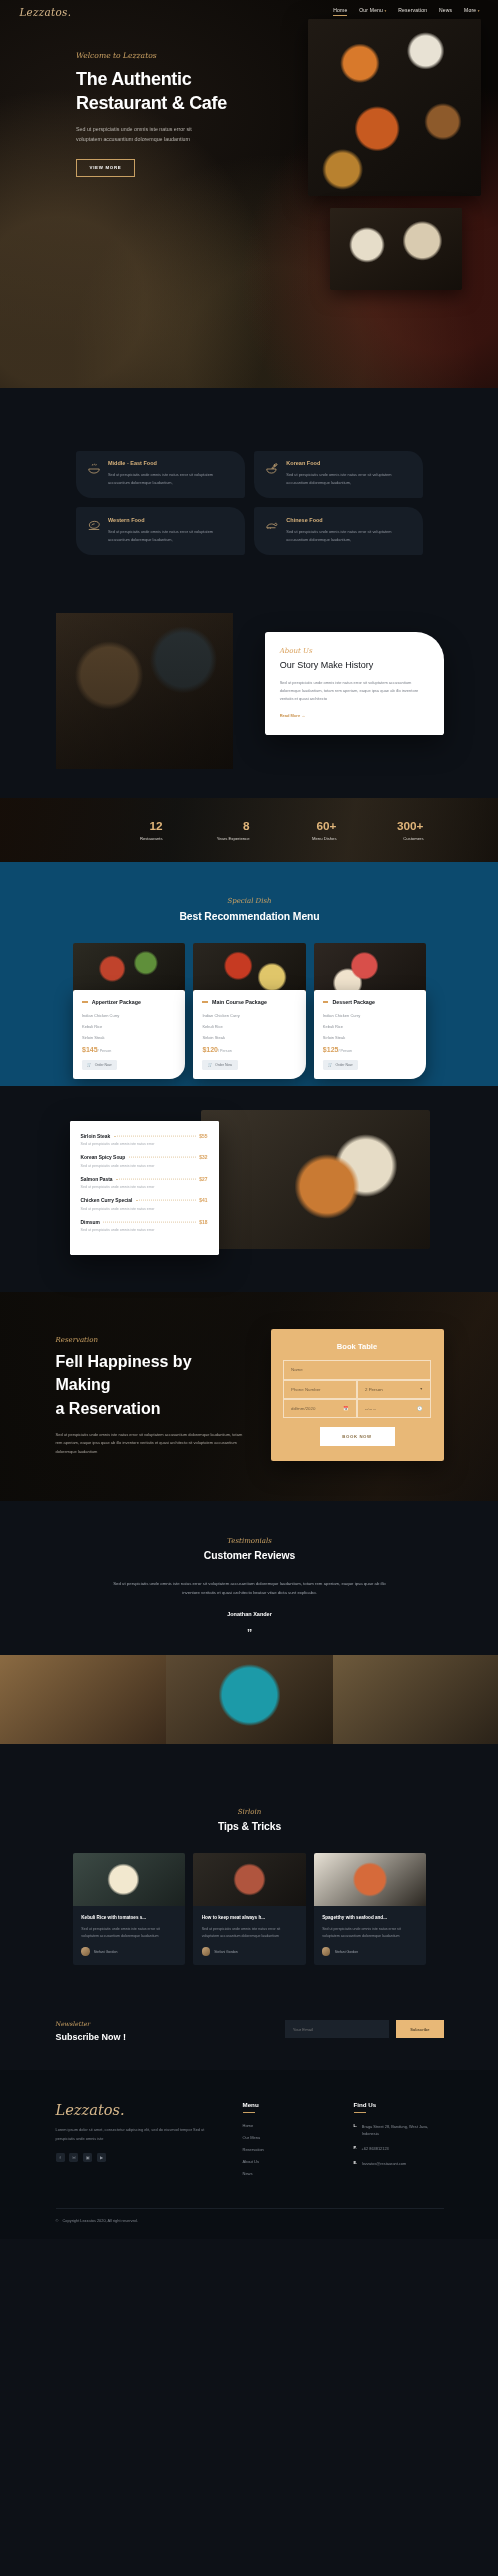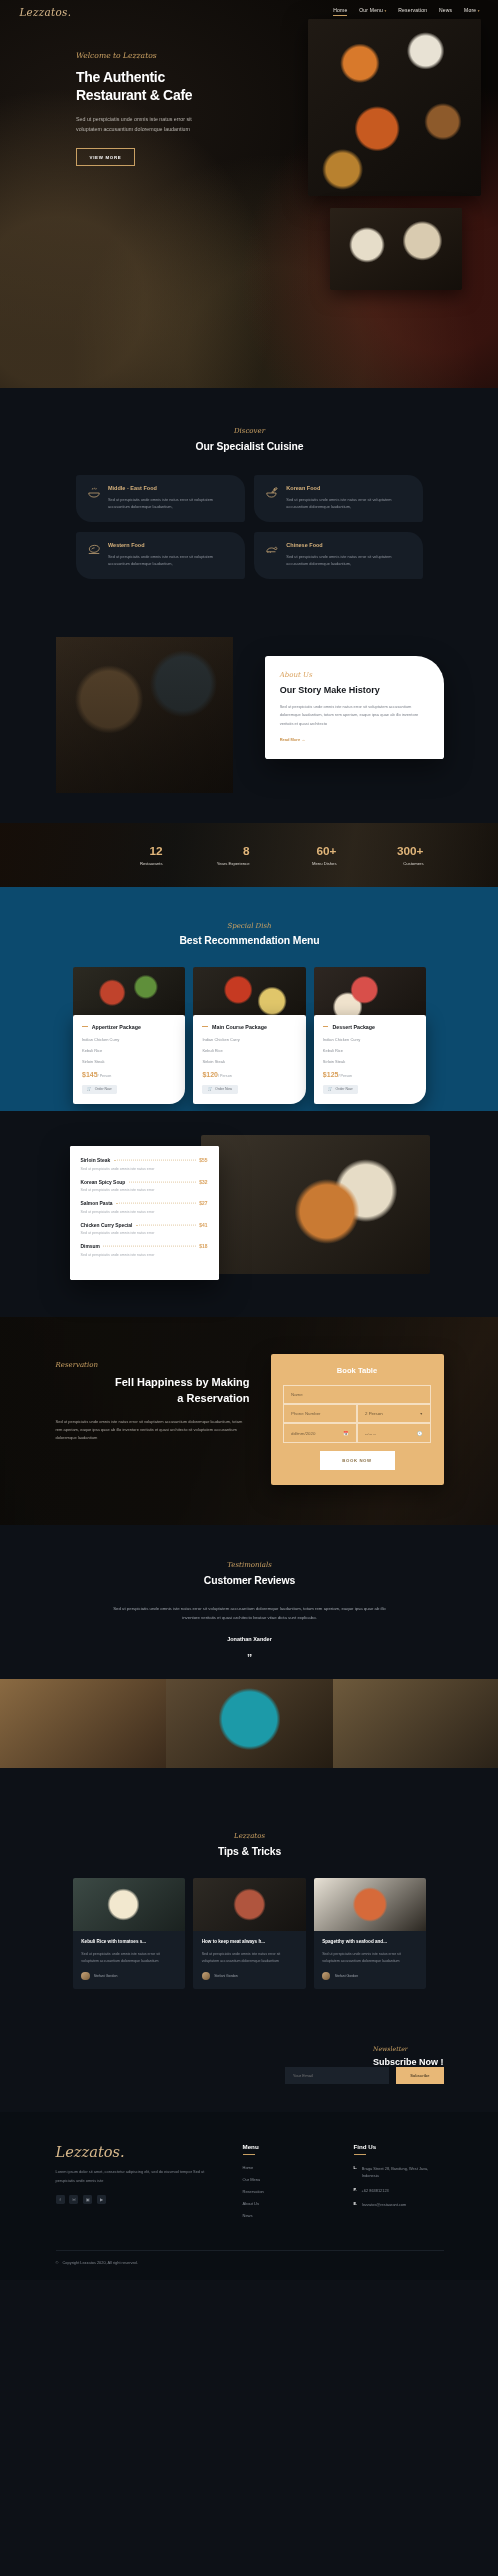--- a/index.html
+++ b/index.html
@@ -63,21 +63,21 @@
     z-index: 4; border-radius: 1.4px;
     background:
       radial-gradient(circle at 28% 45%, #e6ddc9 0 14%, transparent 17%),
       radial-gradient(circle at 70% 40%, #d9cbb0 0 16%, transparent 19%),
       linear-gradient(150deg, #2a2118, #140f0a);
     box-shadow: 0 5.5px 18px rgba(0,0,0,.55);
   }
   .hero-body { position: relative; z-index: 5; padding-left: 76px; padding-top: 33px; }
   .hero-eyebrow { color: #c9a063; font-size: 7.6px; margin-bottom: 8.3px; }
   .hero-title {
-    font-size: 14px; font-weight: 700; line-height: 1.33; letter-spacing: -0.3px;
+    font-size: 18px; font-weight: 700; line-height: 1.33; letter-spacing: -0.3px;
     margin-bottom: 9.7px;
   }
   .hero-sub { font-size: 5.3px; color: #b8b4ae; line-height: 1.85; max-width: 139px; }
   .btn-outline {
     margin-top: 14px; display: inline-block;
     border: 0.7px solid #c9a063; color: #fff; background: transparent;
     font-size: 4.4px; font-weight: 700; letter-spacing: 0.7px;
     padding: 5.5px 12.5px; cursor: pointer;
   }
 
@@ -112,21 +112,21 @@
       radial-gradient(circle at 72% 30%, #2f3a3f 0 16%, transparent 20%),
       linear-gradient(135deg, #3a2e21, #17120d);
   }
   .about-card {
     position: absolute; right: 0; top: 26px; width: 179px;
     background: #fff; color: #15181d;
     border-radius: 2.8px 28px 2.8px 2.8px; padding: 15.2px 15.2px 16.6px;
     box-shadow: 0 9.7px 28px rgba(0,0,0,.45);
   }
   .about-eyebrow { color: #d9a05b; font-size: 7px; margin-bottom: 5.5px; }
-  .about-title { font-size: 9px; font-weight: 700; margin-bottom: 8.3px; color: #14171c; }
+  .about-title { font-size: 9px; font-weight: 400; margin-bottom: 8.3px; color: #14171c; }
   .about-desc { font-size: 4px; color: #7c818a; line-height: 2.05; margin-bottom: 9.7px; }
   .read-more { color: #c9914b; font-size: 4px; font-weight: 700; cursor: pointer; }
 
   
   .stats {
     position: relative; height: 64px; margin-top: 12.5px;
     background:
       linear-gradient(90deg, rgba(10,8,6,.82), rgba(14,12,9,.62)),
       linear-gradient(100deg, #4a2a13 0%, #2a2e2c 35%, #6d5b42 70%, #221a12 100%);
     display: flex; align-items: center; justify-content: center; gap: 0;
@@ -188,21 +188,21 @@
   
   .reserve {
     position: relative; padding: 37px 0 40px;
     background:
       linear-gradient(90deg, rgba(10,9,7,.93) 0%, rgba(14,12,9,.82) 55%, rgba(18,14,10,.7) 100%),
       linear-gradient(120deg, #3a2a18, #1c1610 45%, #46301c 80%, #191310);
   }
   .reserve-wrap { width: 388px; margin: 0 auto; display: flex; gap: 21px; align-items: flex-start; }
   .reserve-left { width: 194px; padding-top: 7px; }
   .res-eyebrow { color: #c9a063; font-size: 7px; margin-bottom: 6.2px; }
-  .res-title { font-size: 11px; font-weight: 700; line-height: 1.45; margin-bottom: 11px; text-align: right; }
+  .res-title { font-size: 16px; font-weight: 700; line-height: 1.45; margin-bottom: 11px; }
   .res-desc { font-size: 4px; color: #a9a49d; line-height: 2.1; }
   .book {
     width: 173px; background: #e8b877; border-radius: 2.1px;
     padding: 12.5px 12.5px 15.2px; box-shadow: 0 8.3px 23.6px rgba(0,0,0,.45);
   }
   .book-title { text-align: center; color: #fff; font-size: 7.6px; font-weight: 700; margin-bottom: 9.7px; }
   .book-grid { display: grid; grid-template-columns: 1fr 1fr; gap: 0; }
   .fld {
     border: 0.7px solid rgba(255,255,255,.55); background: transparent;
     padding: 6.2px 7px; font-size: 4.4px; color: #6a5434;
@@ -243,21 +243,21 @@
   .t3 { background: radial-gradient(circle at 50% 50%, #d66a3a 0 24%, transparent 28%), linear-gradient(140deg,#e8e2d6,#2a2620); }
   .tip-body { padding: 7.6px 8.3px 9px; }
   .tip-title { font-size: 4.6px; font-weight: 700; color: #fff; line-height: 1.6; margin-bottom: 5.5px; }
   .tip-desc { font-size: 3.6px; color: #868c95; line-height: 1.95; margin-bottom: 7px; }
   .tip-meta { display: flex; align-items: center; gap: 4.2px; }
   .avatar { width: 8.3px; height: 8.3px; border-radius: 50%; background: linear-gradient(140deg,#c8a57a,#7b5f3c); }
   .tip-author { font-size: 3.5px; color: #9aa0a8; }
 
   
   .news { background: #0d1117; padding: 23.6px 0 28px; }
-  .news-wrap { width: 388px; margin: 0 auto; display: flex; align-items: flex-end; justify-content: space-between; flex-direction: column; }
+  .news-wrap { width: 388px; margin: 0 auto; display: flex; align-items: flex-start; justify-content: space-between; }
   .news-eyebrow { color: #c9a063; font-size: 6.2px; margin-bottom: 4.9px; }
   .news-title { font-size: 9px; font-weight: 700; }
   .news-form { display: flex; gap: 7px; align-items: center; }
   .news-input {
     width: 104px; background: #1b222b; border: none; color: #8d939c;
     font-size: 4.2px; padding: 6.2px 7.6px; font-family: "Liberation Sans", sans-serif;
   }
   .news-btn {
     background: #e8b877; border: none; color: #5d4a2e; font-size: 4px; font-weight: 700;
     padding: 6.2px 14px; cursor: pointer;
@@ -311,24 +311,20 @@
     <div class="hero-title">
       <div>The Authentic</div>
       <div>Restaurant &amp; Cafe</div>
     </div>
     <div class="hero-sub">Sed ut perspiciatis unde omnis iste natus error sit voluptatem accusantium doloremque laudantium</div>
     <button class="btn-outline">VIEW MORE</button>
   </div>
 </div>
 
 <div class="cuisine section">
-  <div class="sec-head">
-    <div class="sec-eyebrow script-font">Discover</div>
-    <div class="sec-title">Our Specialist Cuisine</div>
-  </div>
   <div class="cuisine-grid">
 
     <div class="cui-card">
       <span class="cui-icon">
         <svg width="14" height="14" viewBox="0 0 24 24" fill="none" stroke="#d7b27c" stroke-width="1.2">
             <path d="M3 12h18c0 4-3.5 7-9 7s-9-3-9-7z"></path>
             <path d="M9 6c0-1 1-1.5 1-2.5M12 5.5c0-1 1-1.5 1-2.5M15 6c0-1 1-1.5 1-2.5"></path>
           </svg>
       </span>
       <div>
@@ -574,21 +570,21 @@
   <div class="quote">”</div>
   <div class="testi-photos">
     <div class="tp tp1"></div>
     <div class="tp tp2"></div>
     <div class="tp tp3"></div>
   </div>
 </div>
 
 <div class="tips section">
   <div class="sec-head">
-    <div class="sec-eyebrow script-font">Lezzatos</div>
+    <div class="sec-eyebrow script-font">Sirloin</div>
     <div class="sec-title">Tips &amp; Tricks</div>
   </div>
   <div class="tips-grid">
 
     <div class="tip">
       <div class="tip-img t1"></div>
       <div class="tip-body">
         <div class="tip-title">Kebuli Rice with tomatoes s...</div>
         <div class="tip-desc">Sed ut perspiciatis unde omnis iste natus error sit voluptatem accusantium doloremque laudantium</div>
         <div class="tip-meta">

